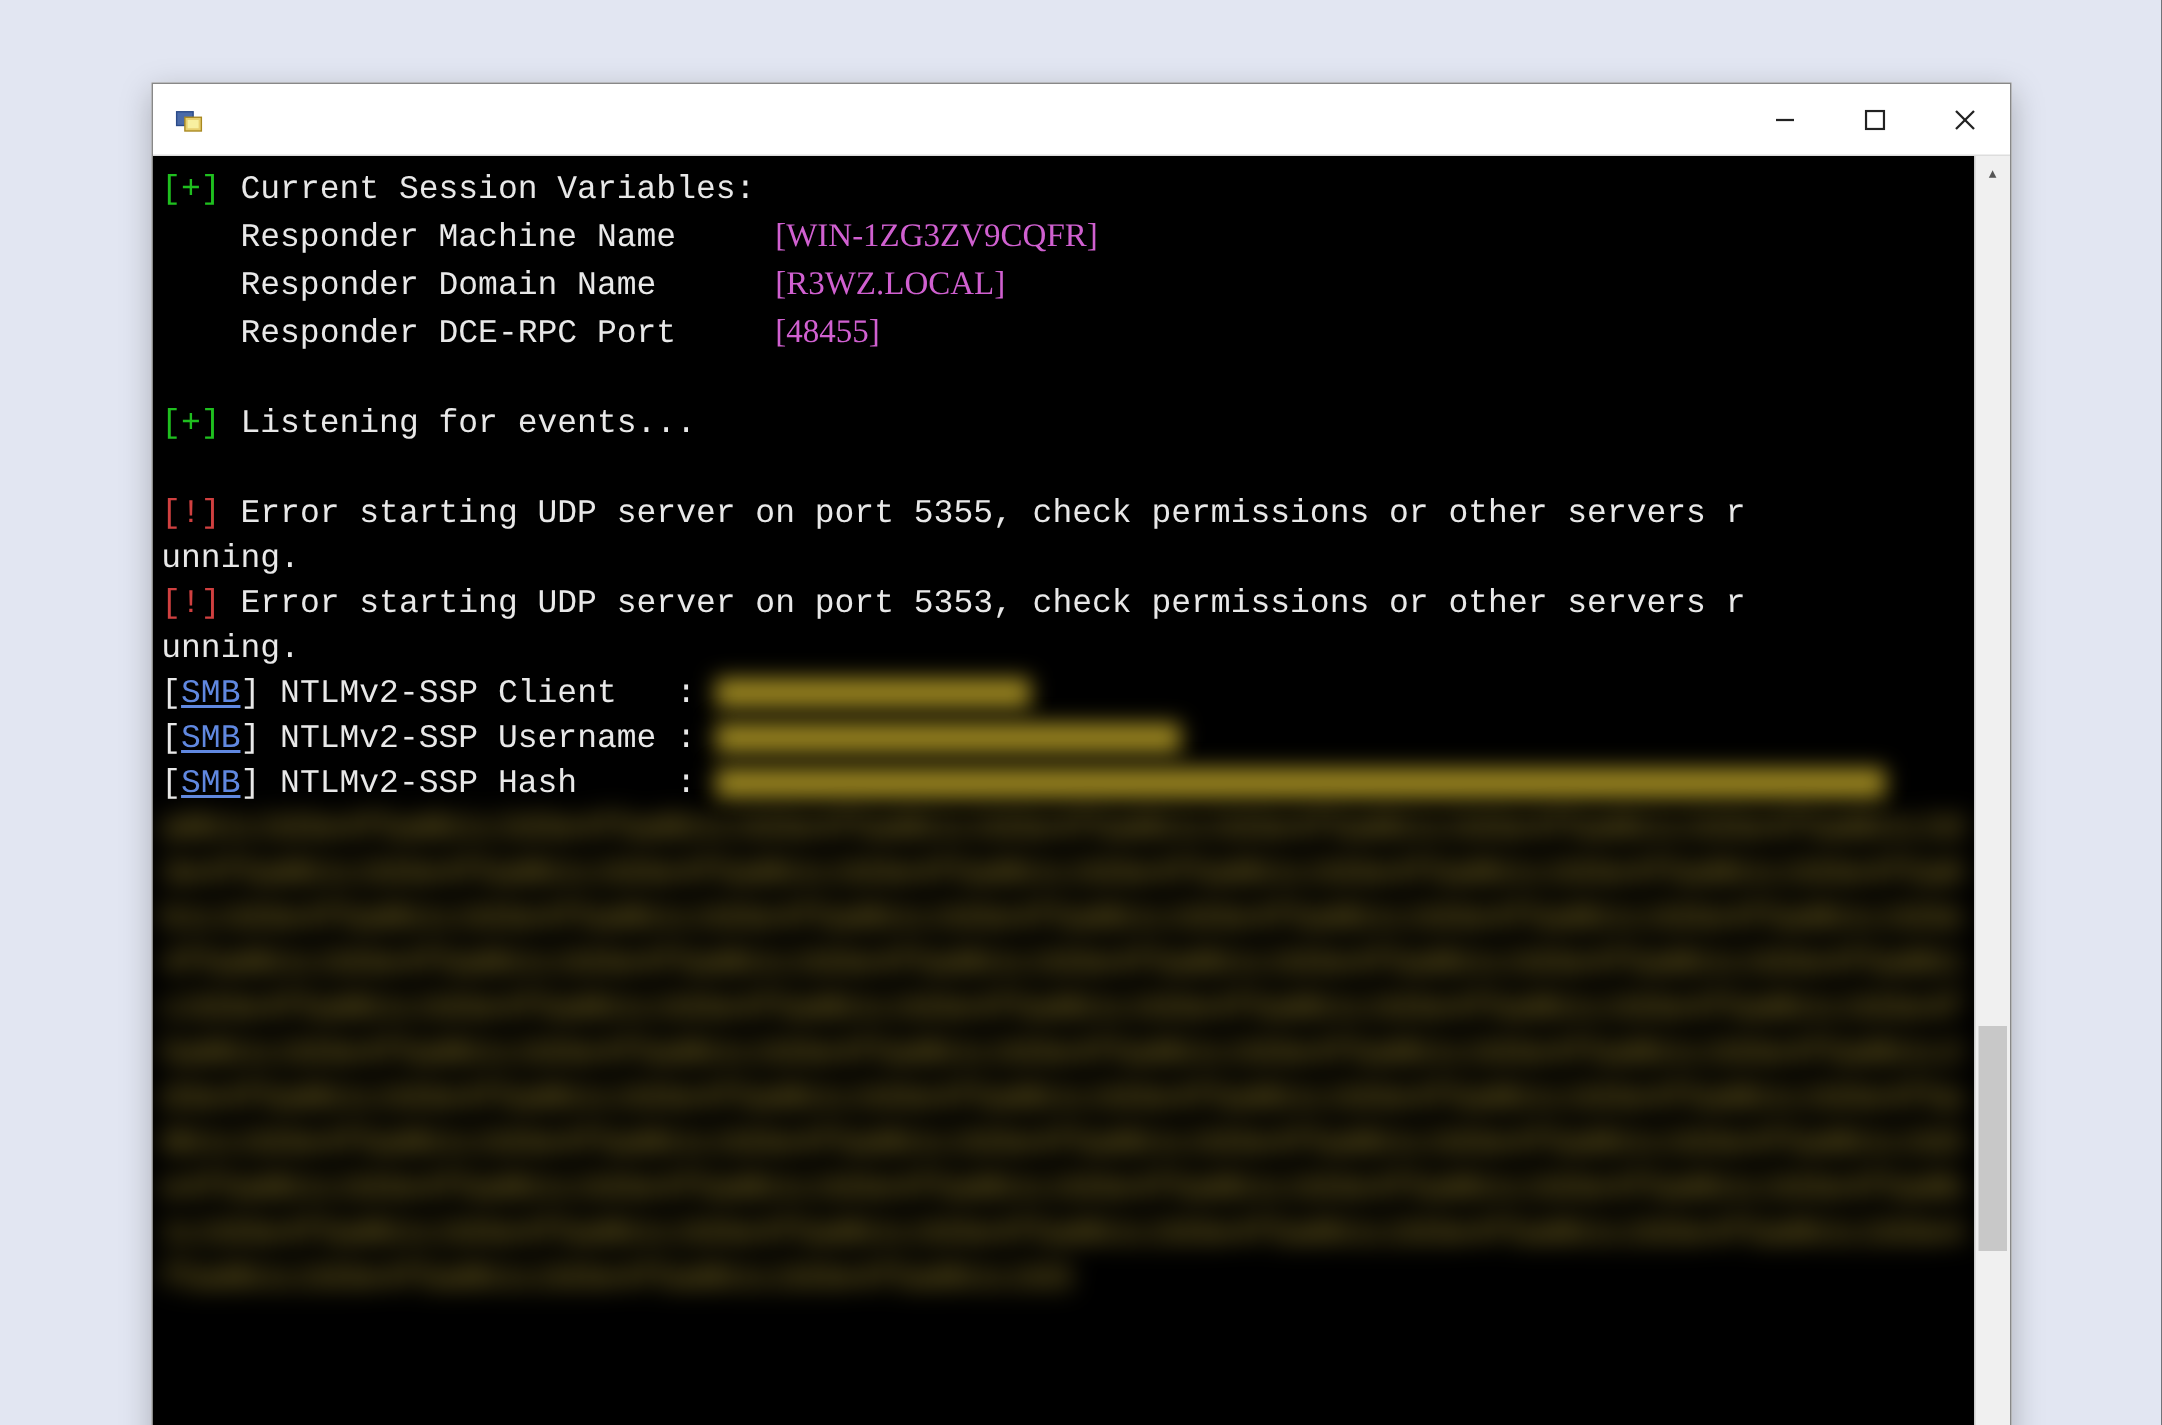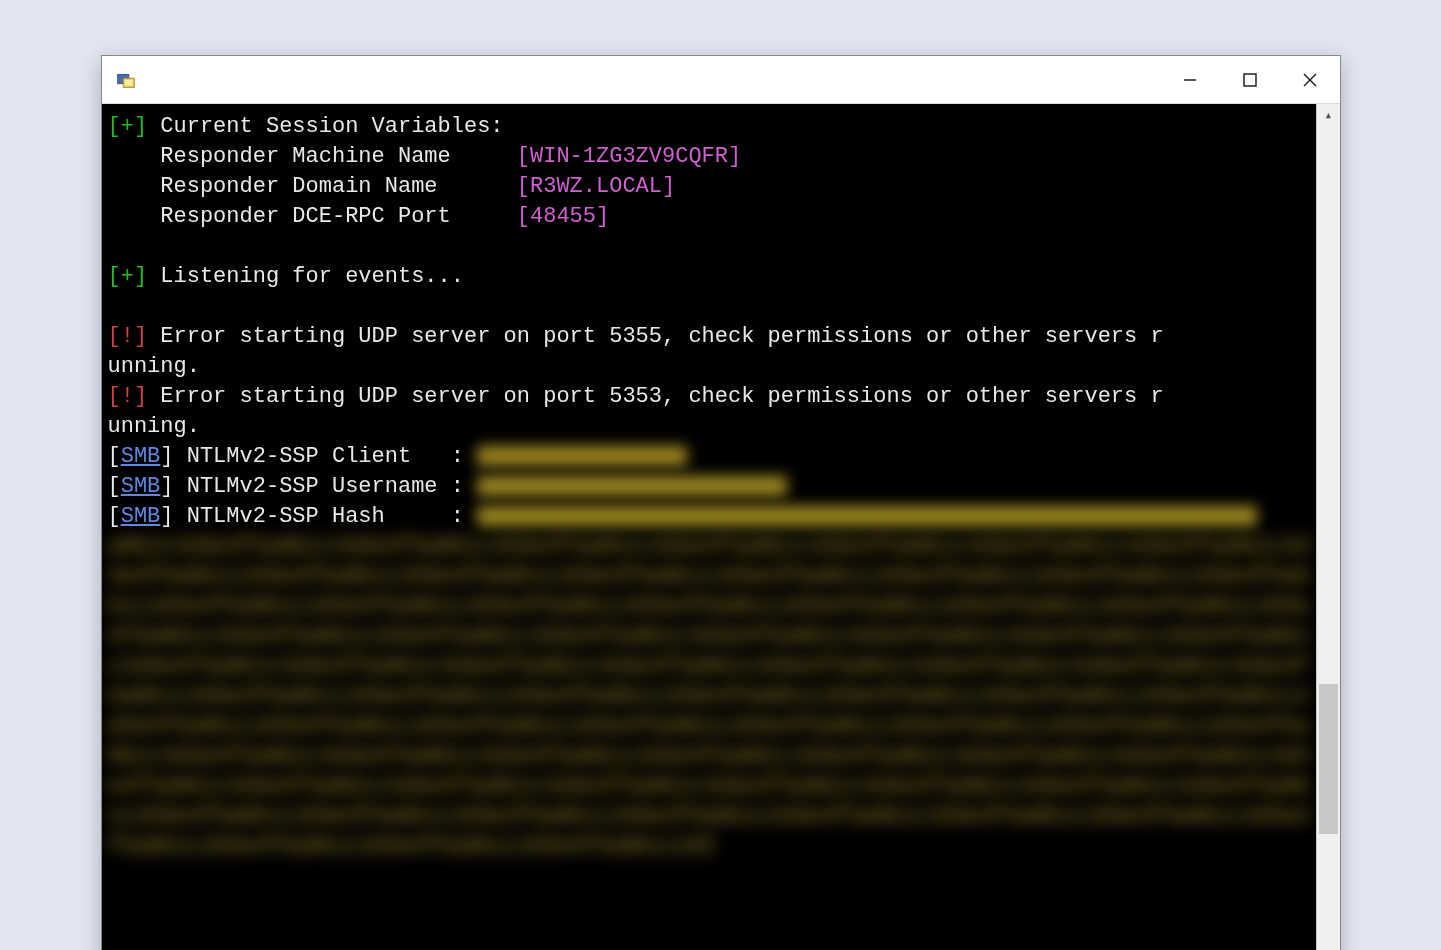--- a/index.html
+++ b/index.html
@@ -79,21 +79,21 @@
   .scroll-arrow.up { top: 0; }
   .scroll-arrow.down { bottom: 0; }
   .scroll-thumb {
     position: absolute;
     left: 2px; right: 2px;
     top: 580px; height: 150px;
     background: #c8c8c8;
   }
   .g { color: #1fbf1f; }
   .w { color: #e8e8e8; }
-  .m { color: #d060d0; }
+  .m { color: #d060d0; font-family: Liberation Serif, serif; }
   .r { color: #d04040; }
   .b { color: #6088e0; text-decoration: underline; }
   .line { display: block; }
   .redacted {
     display: inline-block;
     background: #9a8520;
     color: transparent;
     filter: blur(7px);
     border-radius: 2px;
     vertical-align: middle;

